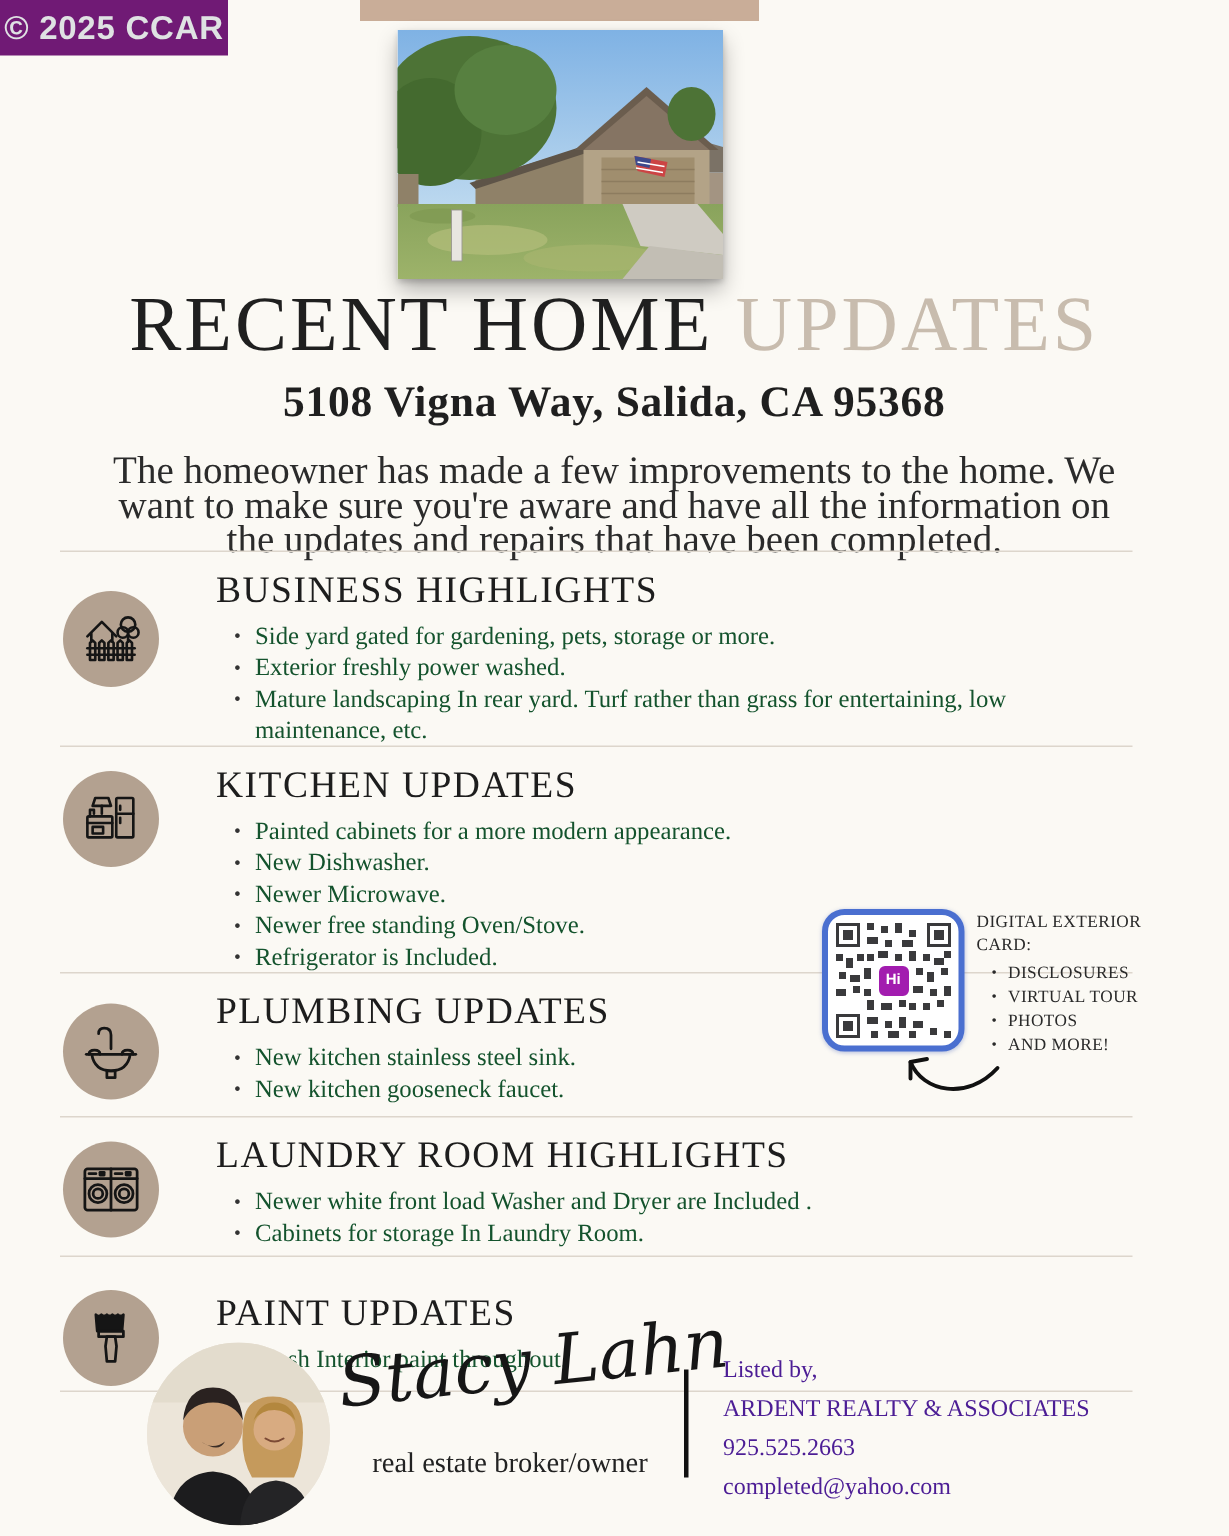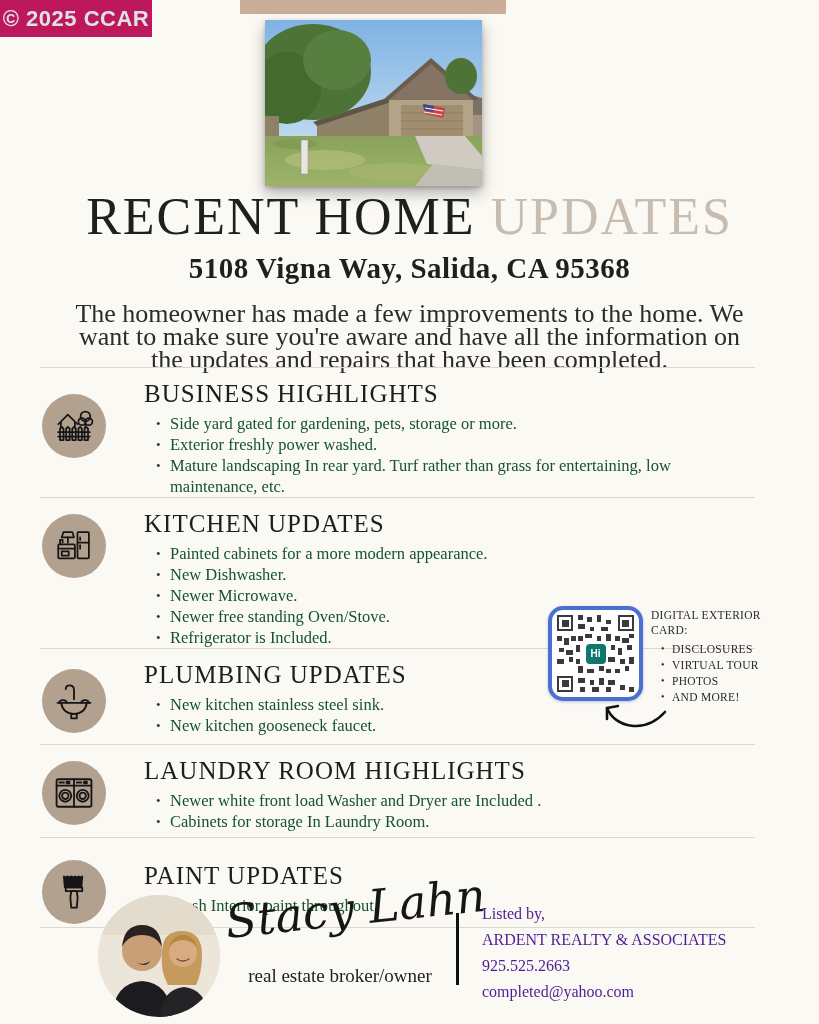--- a/index.html
+++ b/index.html
@@ -8,21 +8,21 @@
     position:relative;
     background:#fbf9f4;
     font-family:"Liberation Serif", serif;
     color:#1f1f1f;
     overflow:hidden;
   }
   
   .ccar-badge {
     position:absolute; left:0; top:0;
     width:152px; height:37px;
-    background:#be185d; color:#dfe2e3;
+    background:#701a75; color:#dfe2e3;
     font-family:"Liberation Sans", sans-serif;
     font-weight:bold; font-size:22px;
     display:flex; align-items:center; justify-content:center;
     letter-spacing:0.5px;
   }
   .top-bar {
     position:absolute; left:240px; top:0;
     width:266px; height:14px;
     background:#c9ad98;
   }
@@ -94,21 +94,21 @@
     width:95px; height:95px;
     background:#ffffff;
     border:4px solid #4a6fd0; border-radius:15px;
     box-shadow:0 1px 3px rgba(60,90,180,0.35);
     padding:5px;
   }
   .qr-wrap svg { display:block; width:100%; height:100%; }
   .qr-hi {
     position:absolute; left:50%; top:50%; transform:translate(-50%,-50%);
     width:24px; height:24px; border-radius:6px;
-    background:#0f766e; border:2px solid #ffffff;
+    background:#a21caf; border:2px solid #ffffff;
     color:#ffffff; font-family:"Liberation Sans", sans-serif;
     font-size:10px; font-weight:bold;
     display:flex; align-items:center; justify-content:center;
   }
   .qr-caption {
     position:absolute; left:651px; top:608px; width:112px;
     font-size:11.5px; letter-spacing:0.3px; color:#2a2a2a;
   }
   .qr-cap-title { line-height:15px; margin-bottom:3px; }
   .qr-caption ul { list-style:none; margin-left:10px; }

